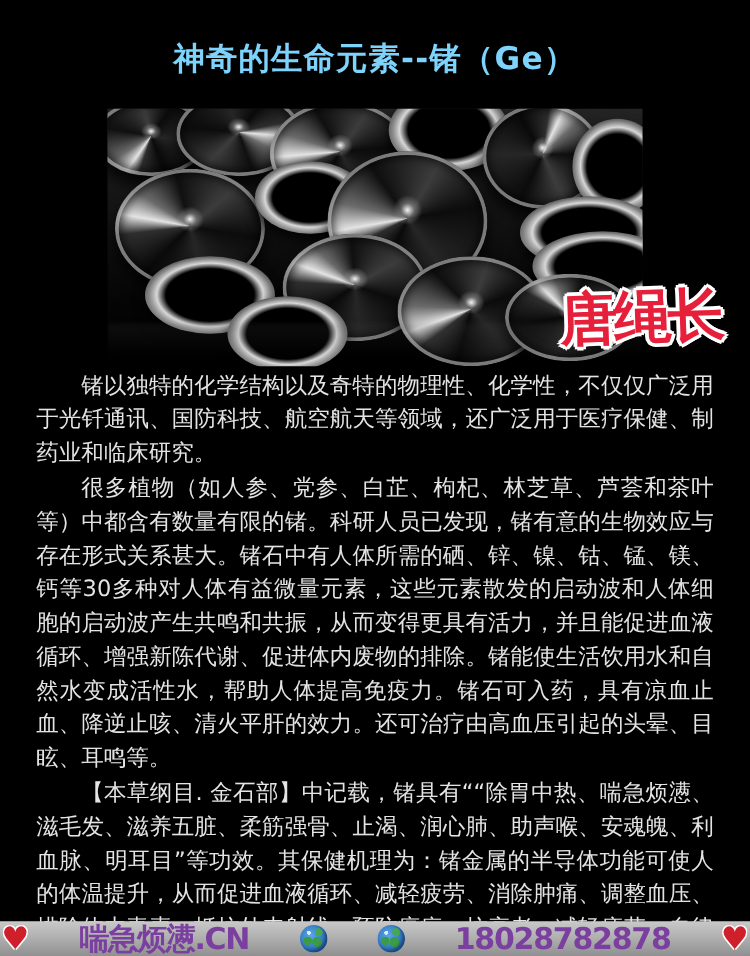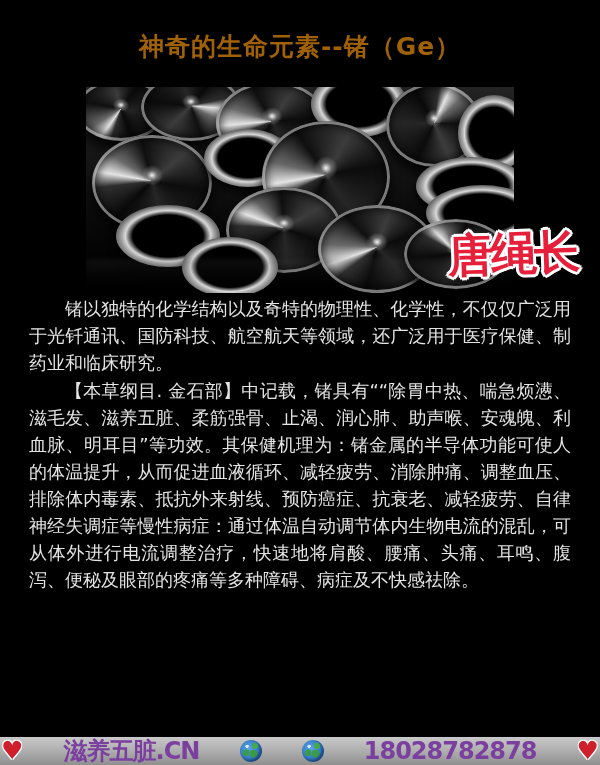--- a/index.html
+++ b/index.html
@@ -8,21 +8,21 @@
     position:relative;
     width:600px; height:765px;
     background:#000;
     overflow:hidden;
     font-family:"DejaVu Sans","Liberation Sans",sans-serif;
   }
   
   .title{
     position:absolute; top:30px; left:0; width:100%;
     text-align:center;
-    color:#a16207; font-size:25px; font-weight:bold;
+    color:#7dd3fc; font-size:25px; font-weight:bold;
     letter-spacing:1px;
   }
   
   .photo{
     position:absolute; left:86px; top:87px; width:428px; height:206px;
     background:linear-gradient(180deg,#242424 0%,#141414 40%,#050505 75%,#000 100%);
     overflow:hidden;
   }
   .stone{
     position:absolute; border-radius:50%;
@@ -119,25 +119,26 @@
         <div class="stone" style="left: 318px; top: 132px; width: 104px; height: 70px; --a: 260deg;"></div>
         <div class="stone ring" style="left: 96px; top: 150px; width: 96px; height: 60px; --a: 130deg;"></div>
       </div>
     <div class="photo-reflection"></div>
   </div>
 
   <div class="watermark" style="color: rgb(230, 32, 58);">唐绳长</div>
 
   <div class="article">
     <p>锗以独特的化学结构以及奇特的物理性、化学性，不仅仅广泛用于光钎通讯、国防科技、航空航天等领域，还广泛用于医疗保健、制药业和临床研究。</p>
+    <p>很多植物（如人参、党参、白芷、枸杞、林芝草、芦荟和茶叶等）中都含有数量有限的锗。科研人员已发现，锗有意的生物效应与存在形式关系甚大。锗石中有人体所需的硒、锌、镍、钴、锰、镁、钙等30多种对人体有益微量元素，这些元素散发的启动波和人体细胞的启动波产生共鸣和共振，从而变得更具有活力，并且能促进血液循环、增强新陈代谢、促进体内废物的排除。锗能使生活饮用水和自然水变成活性水，帮助人体提高免疫力。锗石可入药，具有凉血止血、降逆止咳、清火平肝的效力。还可治疗由高血压引起的头晕、目眩、耳鸣等。</p>
     <p>【本草纲目. 金石部】中记载，锗具有““除胃中热、喘急烦懑、滋毛发、滋养五脏、柔筋强骨、止渴、润心肺、助声喉、安魂魄、利血脉、明耳目”等功效。其保健机理为：锗金属的半导体功能可使人的体温提升，从而促进血液循环、减轻疲劳、消除肿痛、调整血压、排除体内毒素、抵抗外来射线、预防癌症、抗衰老、减轻疲劳、自律神经失调症等慢性病症：通过体温自动调节体内生物电流的混乱，可从体外进行电流调整治疗，快速地将肩酸、腰痛、头痛、耳鸣、腹泻、便秘及眼部的疼痛等多种障碍、病症及不快感祛除。</p>
   </div>
 
   <div class="footer">
     <span class="heart">♥</span>
-    <span class="txt" style="color: rgb(123, 63, 160);">滋养五脏.CN</span>
+    <span class="txt" style="color: rgb(123, 63, 160);">喘急烦懑.CN</span>
     <span class="globe"></span>
     <span class="globe"></span>
     <span class="txt" style="color: rgb(123, 63, 160);">18028782878</span>
     <span class="heart">♥</span>
   </div>
 
 </div>
 
 </body></html>

